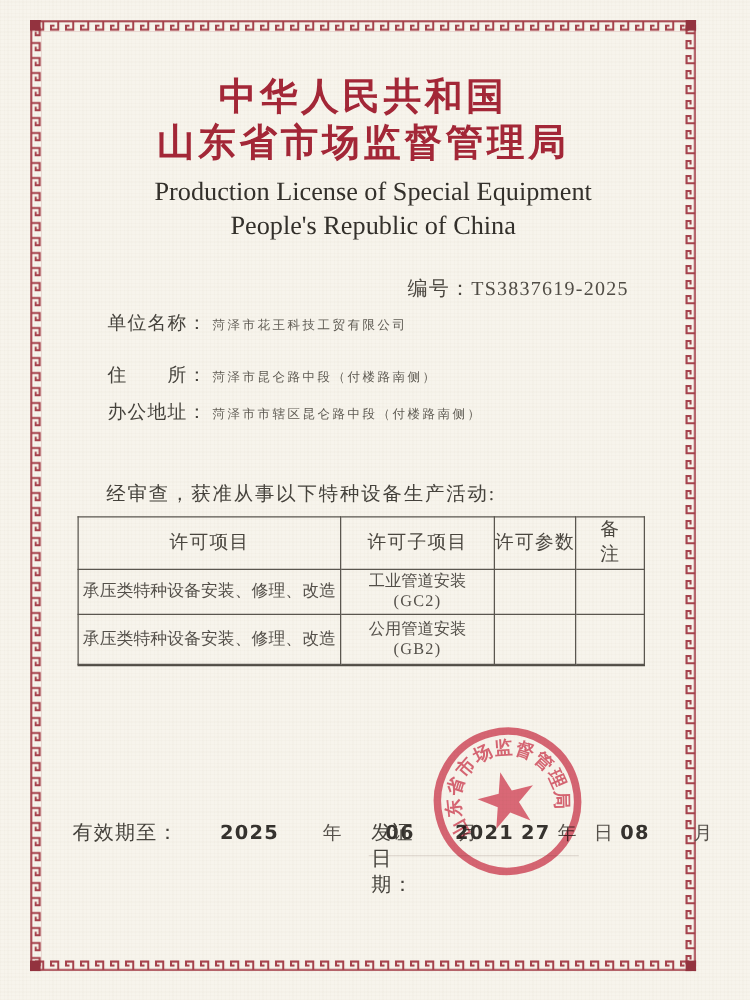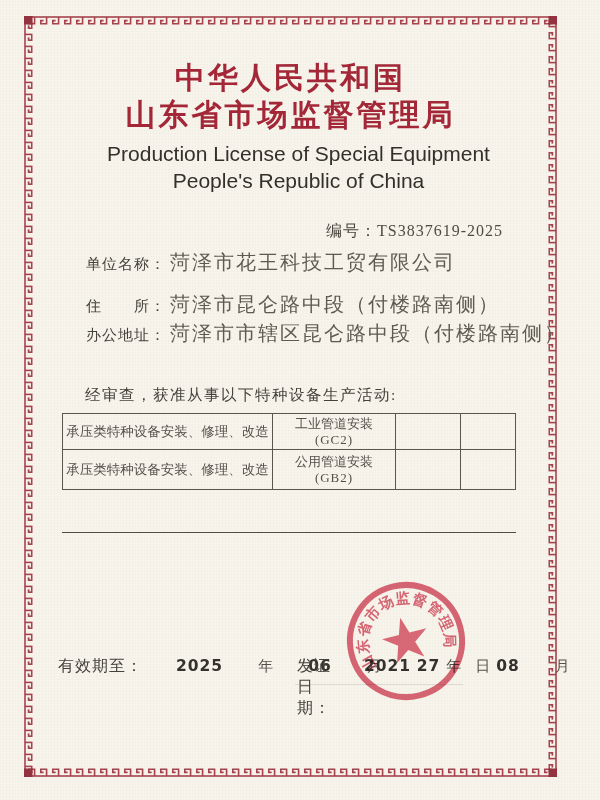--- a/index.html
+++ b/index.html
@@ -16,27 +16,27 @@
   .frame-svg { left:24px; top:16px; }
   .title-cn {
     left:24px; width:533px; text-align:center;
     color:#a32737; font-weight:bold; letter-spacing:3px;
     font-size:30px; line-height:34px;
     font-family:"Liberation Serif", serif;
   }
   .title-en {
     left:24px; width:525px; text-align:center;
     color:#33302b; font-size:21px; line-height:25px;
-    font-family:Liberation Sans, sans-serif;
+    font-family:Liberation Serif, serif;
     padding-left:24px;
   }
   .serial { top:205px; right:97px; font-size:16px; color:#4a463f; letter-spacing:1px;margin-top:16px; }
   .serial .val { font-family:"Liberation Serif", serif; color:#504c45; }
   .field-label { color:#45423c; font-size:15px; letter-spacing:1px; white-space:pre;margin-left:20px; }
-  .field-value { color:#5e5a52; font-size:20px; letter-spacing:2px; }
+  .field-value { color:#5e5a52; font-size:10px; letter-spacing:2px; }
   .approval { left:85px; top:385px; font-size:15.5px; color:#45423c; letter-spacing:1.5px; }
   table.lic {
     position:absolute; left:62px; top:413px; width:453px;
     border-collapse:collapse; table-layout:fixed;
     color:#54504a;
   }
   table.lic th, table.lic td {
     border:1px solid #5a564f; text-align:center; vertical-align:middle;
     font-weight:normal; overflow:hidden;
   }
@@ -115,20 +115,26 @@
   <div class="abs approval">经审查，获准从事以下特种设备生产活动:</div>
 
   <table class="lic">
     <colgroup>
         <col style="width:210px">
         <col style="width:123px">
         <col style="width:65px">
         <col style="width:55px">
       </colgroup>
     <tbody>
+        <tr style="height:40px">
+      <th>许可项目</th>
+      <th>许可子项目</th>
+      <th>许可参数</th>
+      <th class="th-narrow"><span>备注</span></th>
+    </tr>
     <tr style="height:36px">
       <td class="c-project">承压类特种设备安装、修理、改造</td>
       <td class="c-sub">
         <div>工业管道安装</div>
         <div class="sub-code">(GC2)</div>
       </td>
       <td></td>
       <td></td>
     </tr>
     <tr style="height:40px">

